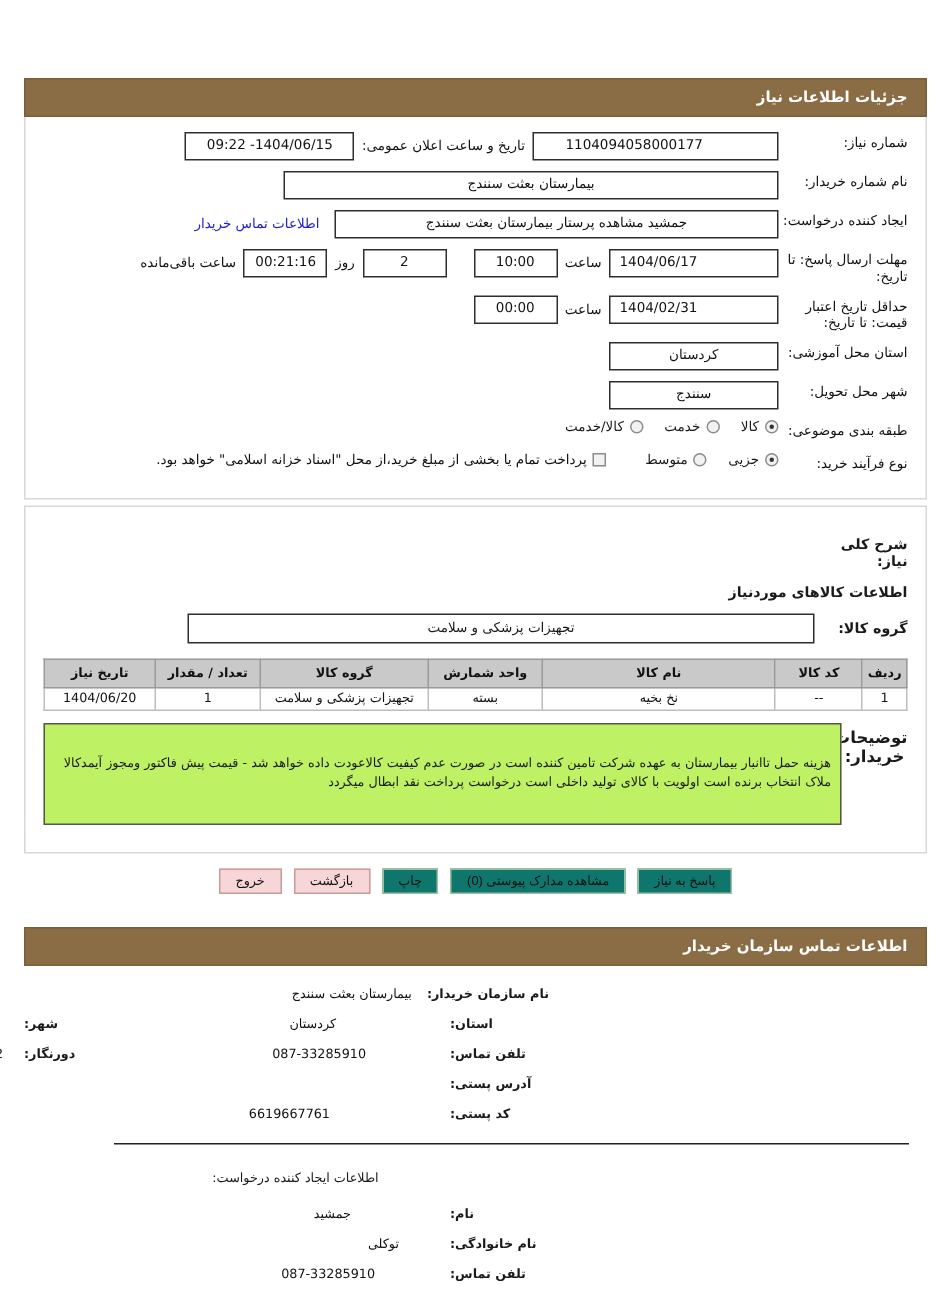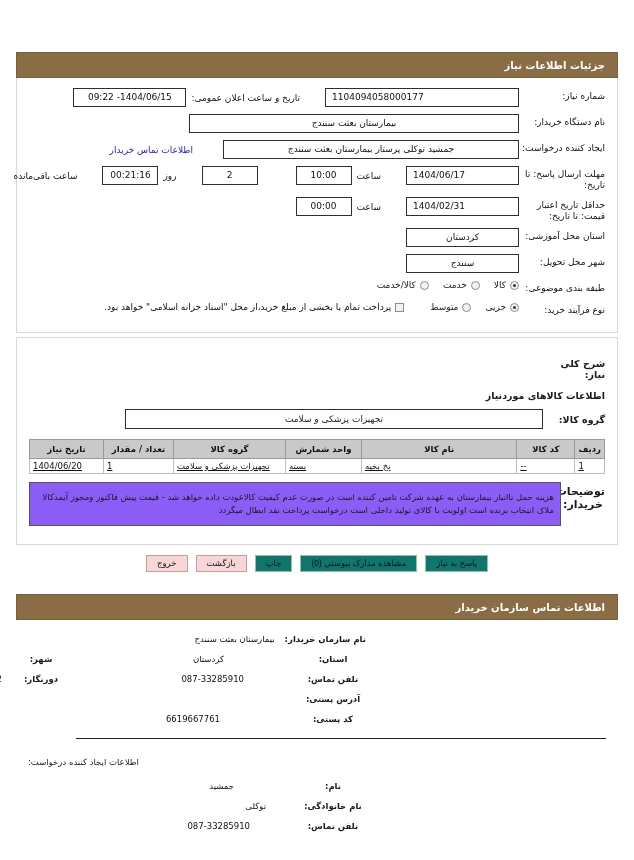--- a/index.html
+++ b/index.html
@@ -73,23 +73,22 @@
     background: #fff;
     height: 19px;
     line-height: 17px;
     font-size: 9px;
     padding: 0 5px;
     text-align: center;
     color: #111;
     display: inline-block;
     white-space: nowrap;
     overflow: hidden;
-    margin-left: 20px;
-  }
-  .tbox.w-need     { width: 194px; text-align: left; padding-left: 6px;}
+  }
+  .tbox.w-need     { width: 164px; text-align: left; padding-left: 21px;}
   .tbox.w-date     { width: 113px; }
   .tbox.w-org      { width: 330px; }
   .tbox.w-creator  { width: 296px; }
   .tbox.w-dt       { width: 113px; text-align: left; padding-left: 6px;}
   .tbox.w-time     { width: 56px; }
   .tbox.w-days     { width: 56px; }
   .tbox.w-rem      { width: 56px; }
   .tbox.w-prov     { width: 113px; }
 
   .mini-lab {
@@ -109,21 +108,21 @@
   
   .radio-row {
     display: flex;
     align-items: center;
     justify-content: flex-start;
     margin-bottom: 4px;
     font-size: 9px;
   }
   .opt {
     display: inline-flex;
-    align-items: flex-end;
+    align-items: flex-start;
     margin-left: 14px;
     white-space: nowrap;
   }
   .rd {
     width: 9px; height: 9px;
     border: 1px solid #8c8c8c;
     border-radius: 50%;
     background: #f2f2f2;
     margin-left: 4px;
     position: relative;
@@ -202,37 +201,36 @@
     height: 19px;
     font-weight: bold;
     color: #111;
     text-align: center;
     padding: 0 3px;
   }
   table.goods td {
     background: #fff;
     border: 1px solid #bdbdbd;
     height: 15px;
-    text-align: left;
+    text-align: center;
     padding: 0 3px;
     color: #111;
-    text-decoration: underline;
   }
 
   
   .bn-row { display: flex; align-items: flex-start; margin: 2px 0 10px 0; }
   .bn-lab {
     width: 44px; flex: 0 0 44px;
     font-weight: bold; font-size: 11px;
     text-align: center; line-height: 13px; padding-top: 3px;
   }
   .bn-box {
     border: 1px solid #555;
-    background: #8b5cf6;
-    padding: 8px 6px;
+    background: #bef264;
+    padding: 20px 6px;
     font-size: 8.5px;
     line-height: 13px;
     text-align: right;
     flex: 1 1 auto;
   }
 
   
   .btns {
     display: flex;
     justify-content: center;
@@ -259,38 +257,38 @@
     padding: 14px 12px 6px 12px;
     font-size: 8.5px;
   }
   .crow {
     display: flex;
     align-items: flex-start;
     margin-bottom: 10px;
   }
   .ck {
     font-weight: bold;
-    text-align: center;
+    text-align: left;
     white-space: nowrap;
   }
   .cv { padding-right: 10px; color: #111; white-space: nowrap;}
   .col-a { flex: 0 0 300px; display: flex; }
   .col-a .ck { flex: 0 0 66px; }
   .col-b { flex: 0 0 220px; display: flex; }
   .col-b .ck { flex: 0 0 50px; }
   .full .ck { flex: 0 0 66px; }
 
   .divider {
     border: none;
     border-top: 1px solid #222;
     margin: 14px 0 18px 0;
     width: 530px;
     margin-right: 0;
   }
-  .sub-title { font-size: 8.5px; margin-bottom: 14px; text-align: left; }
+  .sub-title { font-size: 8.5px; margin-bottom: 14px; text-align: center; }
 </style>
 </head>
 <body>
 
 <div class="page">
 
   <div style="height:52px"></div>
   <div class="bar">جزئیات اطلاعات نیاز</div>
 
   <div class="panel">
@@ -298,30 +296,30 @@
     <div class="frow">
       <div class="flabel">شماره نیاز:</div>
       <div class="fbody">
         <div class="tbox w-need">1104094058000177</div>
         <div class="mini-lab">تاریخ و ساعت اعلان عمومی:</div>
         <div class="tbox w-date">1404/06/15- 09:22</div>
       </div>
     </div>
 
     <div class="frow">
-      <div class="flabel">نام دستگاه خریدار:</div>
+      <div class="flabel">نام شماره خریدار:</div>
       <div class="fbody">
         <div class="tbox w-org">بیمارستان بعثت سنندج</div>
       </div>
     </div>
 
     <div class="frow">
       <div class="flabel">ایجاد کننده درخواست:</div>
       <div class="fbody">
-        <div class="tbox w-creator">جمشید توکلی پرستار  بیمارستان بعثت سنندج</div>
+        <div class="tbox w-creator">جمشید مشاهده پرستار  بیمارستان بعثت سنندج</div>
         <a class="link" style="margin-right:10px">اطلاعات تماس خریدار</a>
       </div>
     </div>
 
     <div class="frow">
       <div class="flabel">مهلت ارسال پاسخ: تا تاریخ:</div>
       <div class="fbody">
         <div class="tbox w-dt">1404/06/17</div>
         <div class="mini-lab">ساعت</div>
         <div class="tbox w-time">10:00</div>

